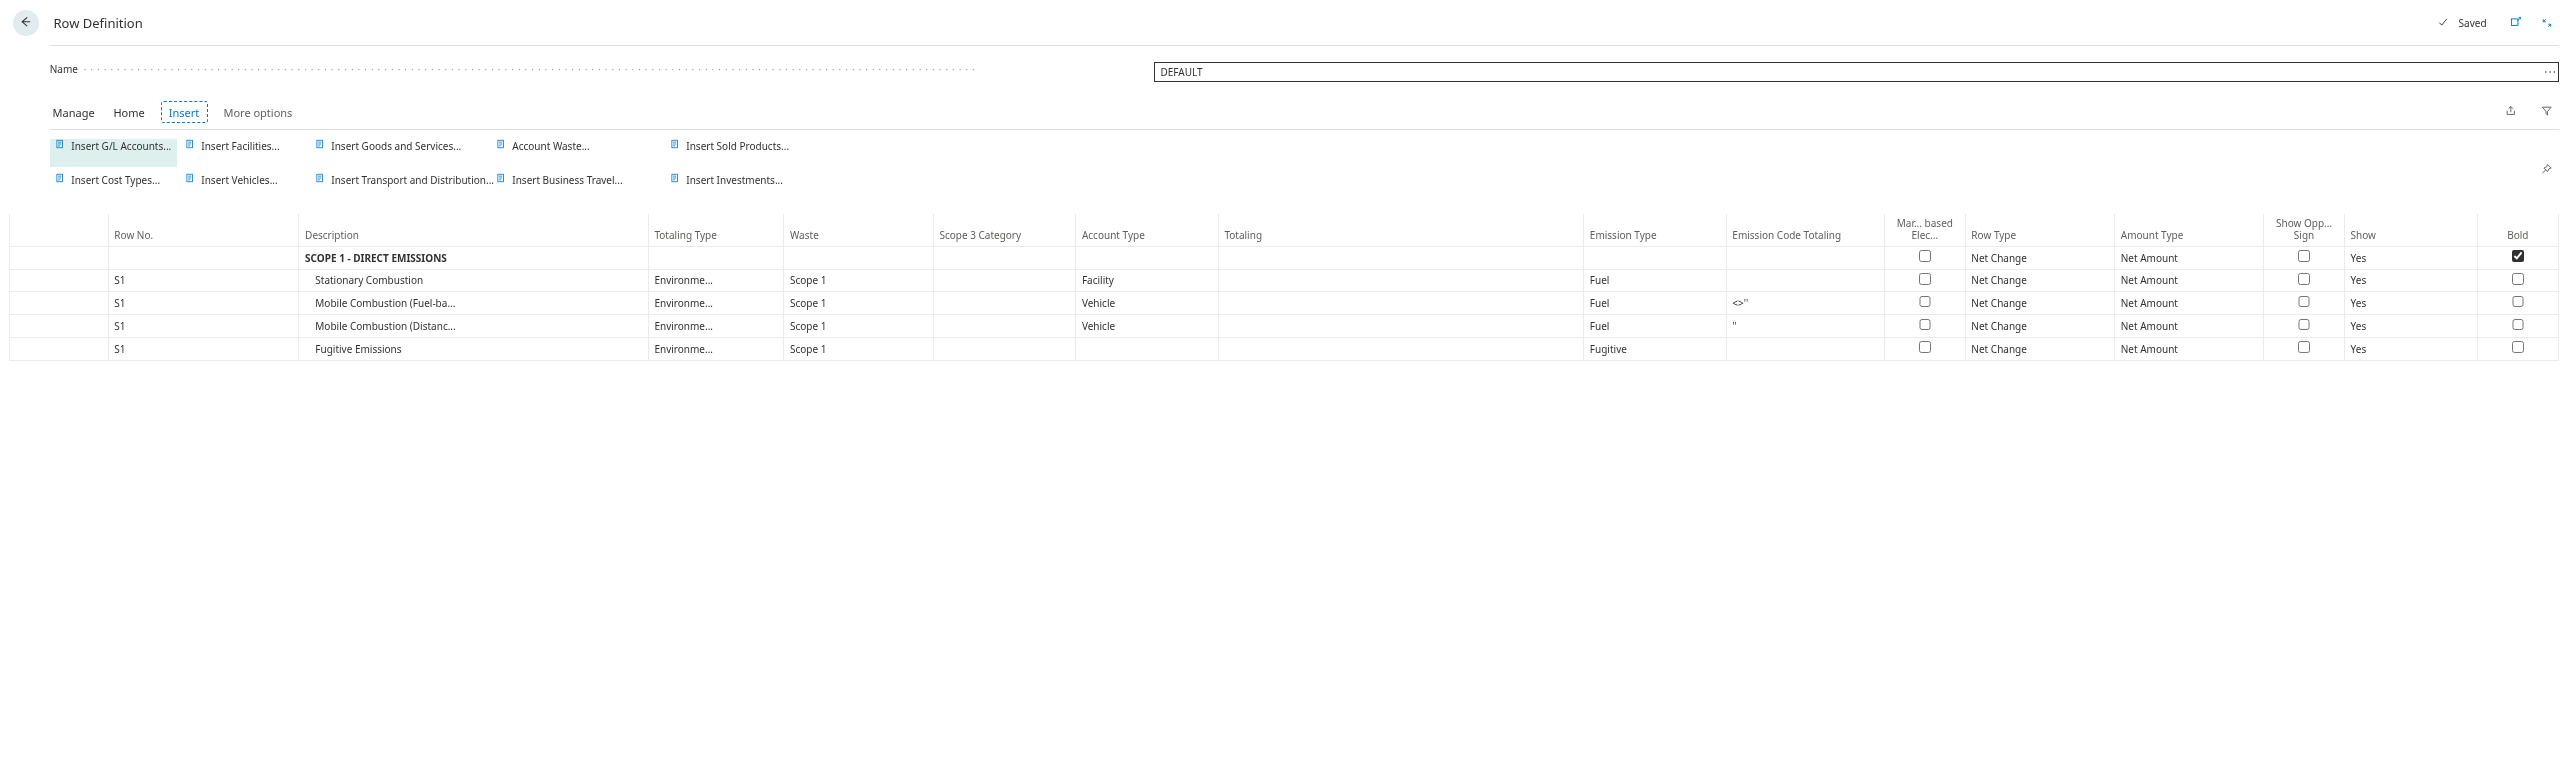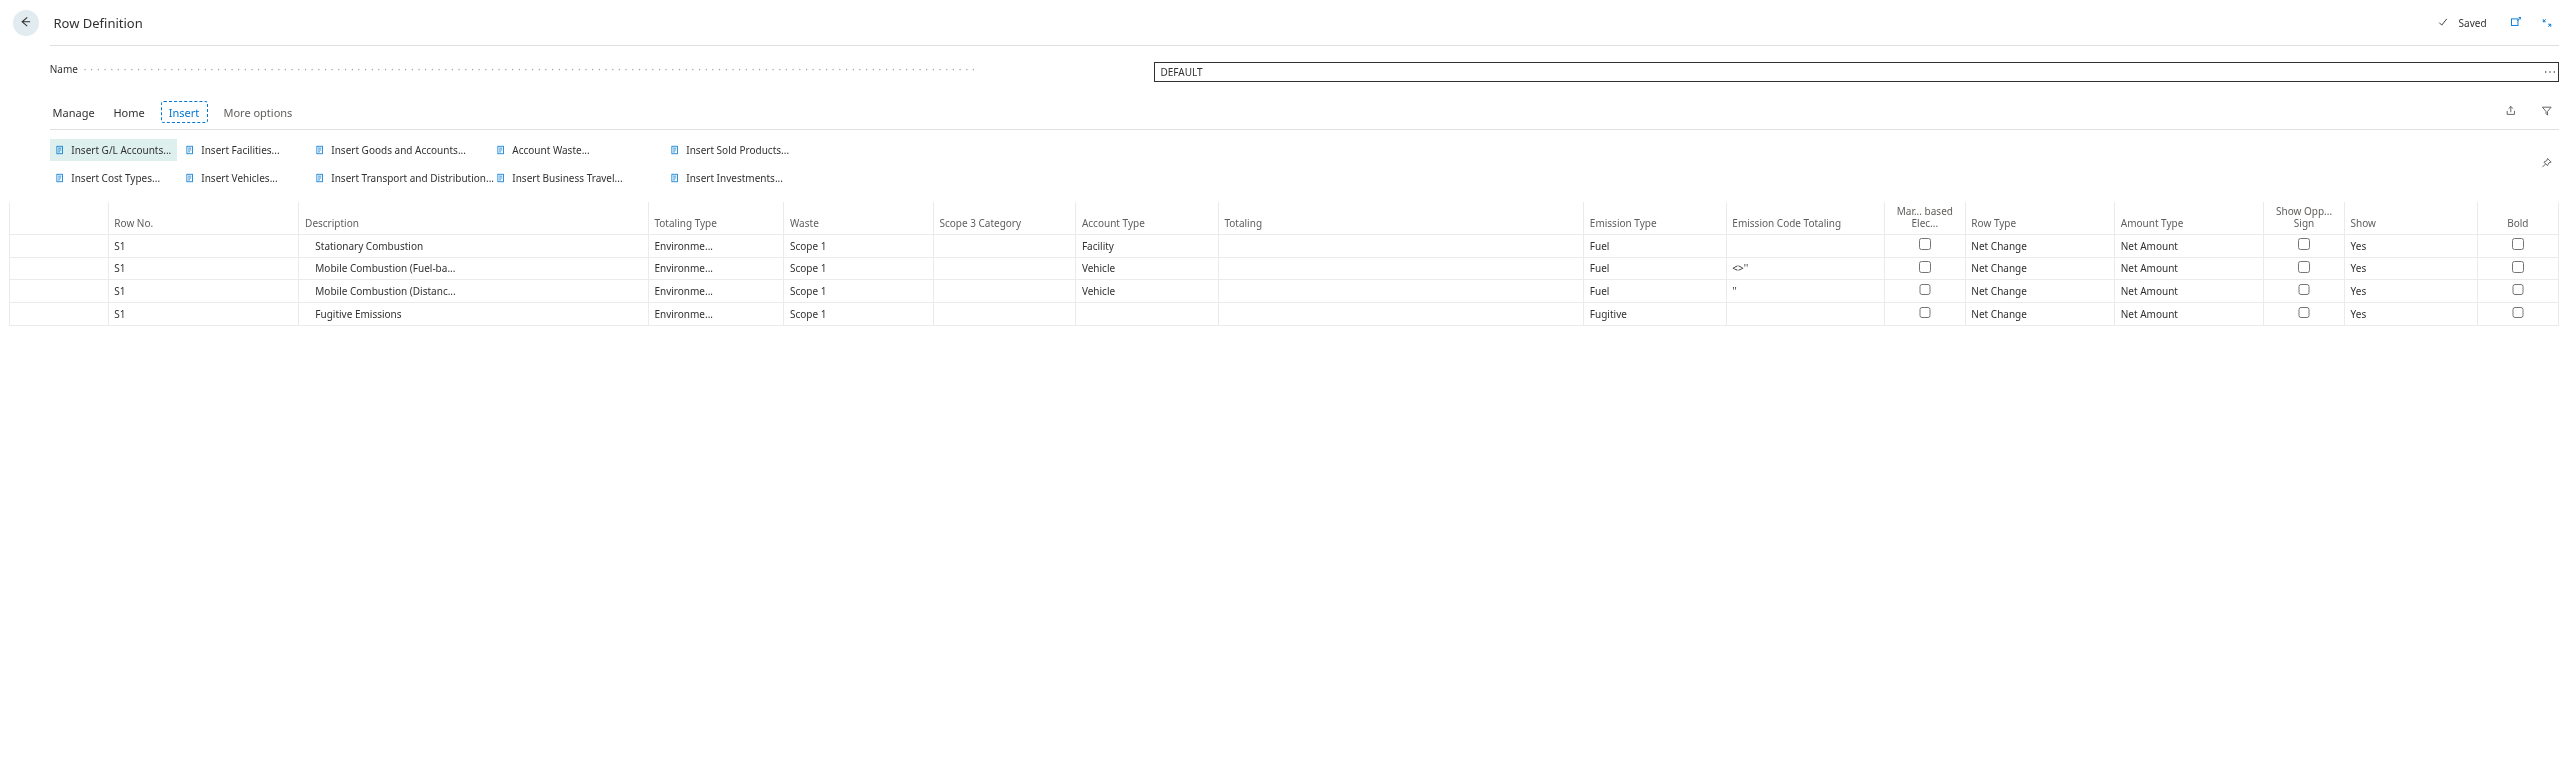--- a/index.html
+++ b/index.html
@@ -130,23 +130,23 @@
   
   .ribbon {
     display: grid;
     grid-template-columns: 130px 130px 181px 174px 145px 1fr;
     row-gap: 5.8px;
     margin-top: 8.7px;
     align-items: center;
   }
   .ribbon-btn {
     display: inline-flex;
-    align-items: center;
+    align-items: flex-start;
     gap: 5.8px;
-    height: 22px;
+    height: 28px;
     padding: 0 5.8px;
     border: none;
     background: transparent;
     font-family: inherit;
     font-size: 10px;
     color: #323130;
     cursor: pointer;
     white-space: nowrap;
     width: fit-content;
   }
@@ -308,21 +308,21 @@
           </span>
         <span>Insert Facilities...</span>
       </button>
       <button class="ribbon-btn">
         <span class="ribbon-icon">
             <svg viewBox="0 0 16 16" fill="none" stroke="currentColor" stroke-width="1.3">
               <rect x="3" y="2" width="9" height="12"></rect>
               <path d="M5 5h5M5 8h5M5 11h3"></path>
             </svg>
           </span>
-        <span>Insert Goods and Accounts...</span>
+        <span>Insert Goods and Services...</span>
       </button>
       <button class="ribbon-btn">
         <span class="ribbon-icon">
             <svg viewBox="0 0 16 16" fill="none" stroke="currentColor" stroke-width="1.3">
               <rect x="3" y="2" width="9" height="12"></rect>
               <path d="M5 5h5M5 8h5M5 11h3"></path>
             </svg>
           </span>
         <span>Account Waste...</span>
       </button>
@@ -426,20 +426,38 @@
             <th>Emission Code Totaling</th>
             <th class="chk-head">Mar... based Elec...</th>
             <th>Row Type</th>
             <th>Amount Type</th>
             <th class="chk-head">Show Opp... Sign</th>
             <th>Show</th>
             <th class="chk-head">Bold</th>
           </tr>
         </thead>
         <tbody id="grid-body">
+        <tr class="bold-row">
+              <td class="empty-lead"></td>
+              <td></td>
+              <td class="desc">SCOPE 1 - DIRECT EMISSIONS</td>
+              <td></td>
+              <td></td>
+              <td></td>
+              <td></td>
+              <td></td>
+              <td></td>
+              <td></td>
+              <td class="chk-cell"><input type="checkbox" class="chk" style=""></td>
+              <td>Net Change</td>
+              <td>Net Amount</td>
+              <td class="chk-cell"><input type="checkbox" class="chk" style=""></td>
+              <td>Yes</td>
+              <td class="chk-cell"><input type="checkbox" class="chk" checked="" style=""></td>
+            </tr>
             <tr>
               <td class="empty-lead"></td>
               <td>S1</td>
               <td class="desc indent">Stationary Combustion</td>
               <td>Environme...</td>
               <td>Scope 1</td>
               <td></td>
               <td>Facility</td>
               <td></td>
               <td>Fuel</td>

